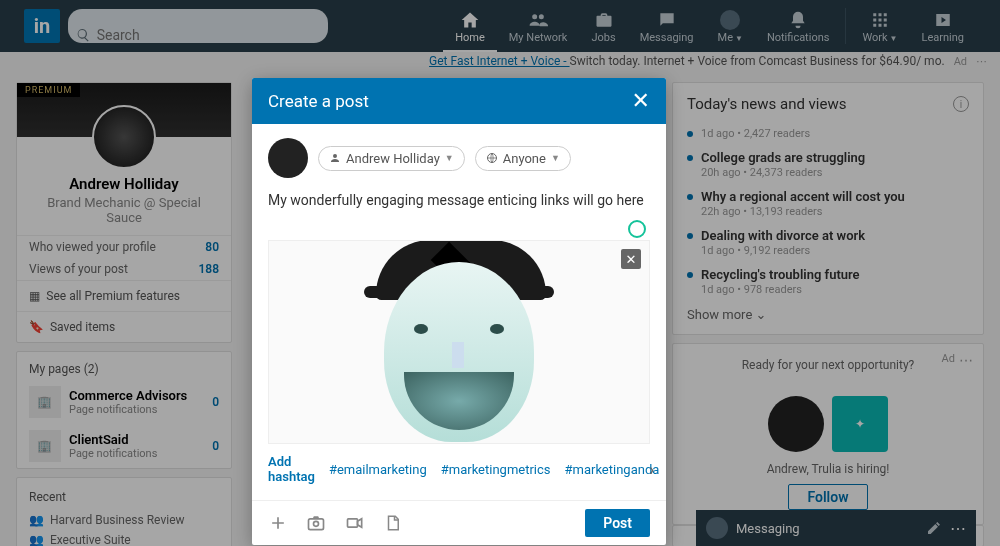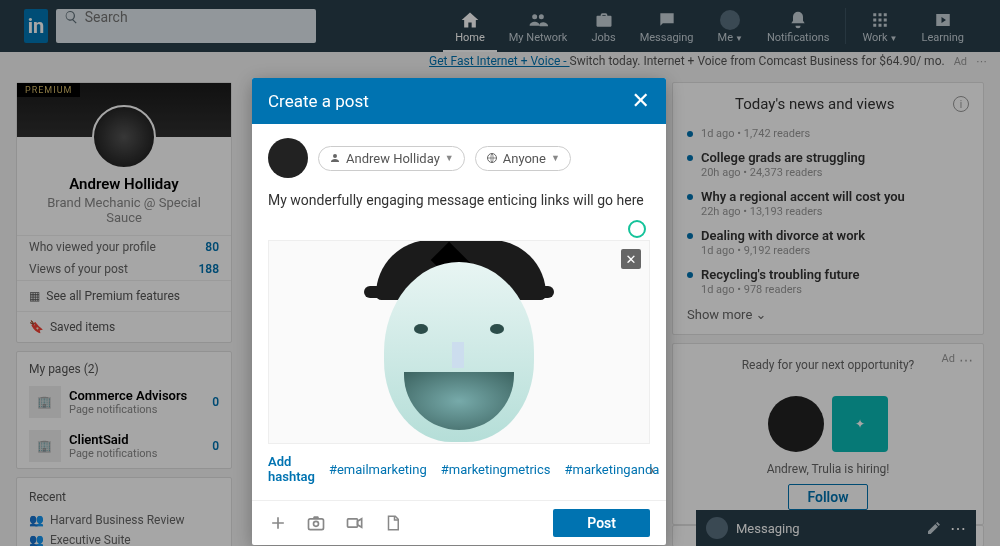--- a/index.html
+++ b/index.html
@@ -1,21 +1,21 @@
 <!DOCTYPE html>
 <html><head>
 <meta charset="utf-8">
 <style>
 * { margin: 0; padding: 0; box-sizing: border-box; font-family: -apple-system, BlinkMacSystemFont, "Segoe UI", Roboto, Helvetica, Arial, sans-serif; }
 body { background: #f5f5f5; width: 1000px; height: 546px; overflow: hidden; position: relative; }
 
 
 .topnav { background: #283e4a; height: 52px; display: flex; align-items: center; padding: 0 24px; color: #fff; }
-.logo { width: 24px; height: 34px; background: #0077b5; border-radius: 2px; display: flex; align-items: center; justify-content: center; font-weight: 700; color: #fff; font-size: 20px; margin-right: 8px; }
-.searchbox { background: #e1e9ee; border-radius: 2px; height: 34px; width: 260px; display: flex; align-items: flex-start; padding: 0 8px; }
+.logo { width: 36px; height: 34px; background: #0077b5; border-radius: 2px; display: flex; align-items: center; justify-content: center; font-weight: 700; color: #fff; font-size: 20px; margin-right: 8px; }
+.searchbox { background: #e1e9ee; border-radius: 14px; height: 34px; width: 260px; display: flex; align-items: flex-end; padding: 0 8px; }
 .searchbox input { border: none; background: transparent; outline: none; font-size: 14px; width: 100%; color: #333; margin-left: 6px; }
 .nav-spacer { flex: 1; }
 .nav-items { display: flex; align-items: stretch; height: 52px; }
 .nav-item { display: flex; flex-direction: column; align-items: center; justify-content: center; padding: 0 12px; font-size: 11px; color: #c7d1d8; cursor: pointer; position: relative; }
 .nav-item.active { color: #fff; }
 .nav-item.active::after { content: ''; position: absolute; bottom: 0; left: 0; right: 0; height: 2px; background: #fff; }
 .nav-item .ic { height: 22px; display: flex; align-items: center; justify-content: center; }
 .nav-sep { width: 1px; background: #3d5361; margin: 8px 4px; }
 .nav-item .caret { font-size: 8px; margin-left: 2px; }
 
@@ -48,21 +48,21 @@
 .page-name { font-size: 13px; font-weight: 600; color: #000; }
 .page-sub { font-size: 11px; color: #888; }
 .page-count { color: #0073b1; font-weight: 600; font-size: 12px; }
 
 .recent-card { background: #fff; border: 1px solid #e0e0e0; border-radius: 2px; padding: 8px 0; font-size: 12px; }
 .recent-head { padding: 4px 12px 6px; color: #555; font-size: 12px; }
 .recent-item { padding: 3px 12px; color: #666; display: flex; align-items: center; gap: 6px; font-size: 12px; white-space: nowrap; overflow: hidden; text-overflow: ellipsis; }
 
 
 .news-card { background: #fff; border: 1px solid #e0e0e0; border-radius: 2px; padding: 12px 14px; margin-bottom: 8px; }
-.news-head { display: flex; justify-content: space-between; align-items: center; font-size: 15px; font-weight: 400; color: #333; margin-bottom: 8px; margin-left: 48px; }
+.news-head { display: flex; justify-content: space-between; align-items: center; font-size: 15px; font-weight: 400; color: #333; margin-bottom: 8px; }
 .news-item { padding: 5px 0 5px 14px; position: relative; }
 .news-item::before { content: ''; width: 6px; height: 6px; border-radius: 50%; background: #0073b1; position: absolute; left: 0; top: 10px; }
 .news-title { font-size: 13px; font-weight: 600; color: #333; }
 .news-meta { font-size: 11px; color: #999; margin-top: 1px; }
 .show-more { color: #666; font-size: 13px; padding: 6px 0 0; }
 
 .ad-card { background: #fff; border: 1px solid #e0e0e0; border-radius: 2px; padding: 10px 14px 14px; text-align: center; font-size: 12px; color: #666; position: relative; }
 .ad-label { position: absolute; top: 8px; right: 28px; font-size: 11px; color: #999; }
 .ad-dots { position: absolute; top: 8px; right: 10px; font-size: 14px; color: #999; }
 .ad-imgs { display: flex; justify-content: center; gap: 8px; margin: 24px 0 10px; }
@@ -105,21 +105,21 @@
 .face .beard { position:absolute; left:40px; top:140px; width:110px; height:58px; background: radial-gradient(#7aa,#3c6360); border-radius: 0 0 60px 60px;}
 
 .hashtag-row { display: flex; align-items: center; gap: 14px; padding: 10px 0 6px; font-size: 13px; position: relative; }
 .hashtag-row .add { color: #0073b1; font-weight: 600; }
 .hashtag-row .tag { color: #0073b1; }
 .hashtag-row .arrow { position: absolute; right: -4px; color: #666; font-size: 16px; font-weight: 700; cursor: pointer; }
 
 .modal-foot { border-top: 1px solid #eee; padding: 8px 16px; display: flex; align-items: center; gap: 18px; }
 .foot-ic { color: #888; cursor: pointer; }
 .foot-sp { flex: 1; }
-.post-btn { background: #0073b1; color: #fff; border: none; padding: 6px 34px; border-radius: 2px; font-size: 14px; font-weight: 600; cursor: pointer; }
+.post-btn { background: #0073b1; color: #fff; border: none; padding: 6px 18px; border-radius: 2px; font-size: 14px; font-weight: 600; cursor: pointer; }
 
 svg { display: block; }
 </style>
 </head>
 <body>
 
 <div class="topnav">
   <div class="logo">in</div>
   <div class="searchbox">
     <svg width="16" height="16" viewBox="0 0 24 24" fill="#5e6d77">
@@ -274,21 +274,21 @@
 
   <div class="col-mid"></div>
 
   <div class="col-right">
     <div class="news-card">
       <div class="news-head">
         <span>Today's news and views</span>
         <span style="width:16px;height:16px;border:1px solid #999;border-radius:50%;display:flex;align-items:center;justify-content:center;font-size:10px;color:#999">i</span>
       </div>
       <div class="news-item">
-          <div class="news-meta">1d ago • 1,742 readers</div>
+          <div class="news-meta">1d ago • 2,427 readers</div>
         </div>
       <div class="news-item">
           <div class="news-title">College grads are struggling</div>
           <div class="news-meta">20h ago • 24,373 readers</div>
         </div>
       <div class="news-item">
           <div class="news-title">Why a regional accent will cost you</div>
           <div class="news-meta">22h ago • 13,193 readers</div>
         </div>
       <div class="news-item">

